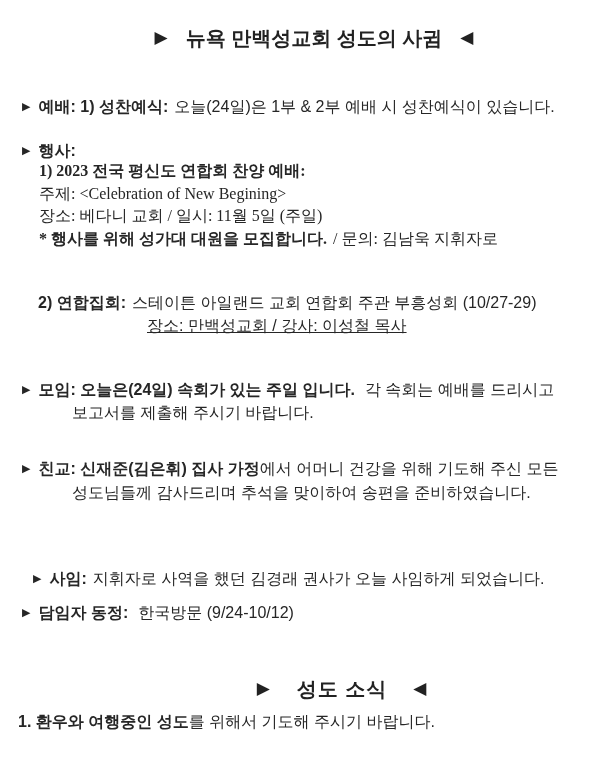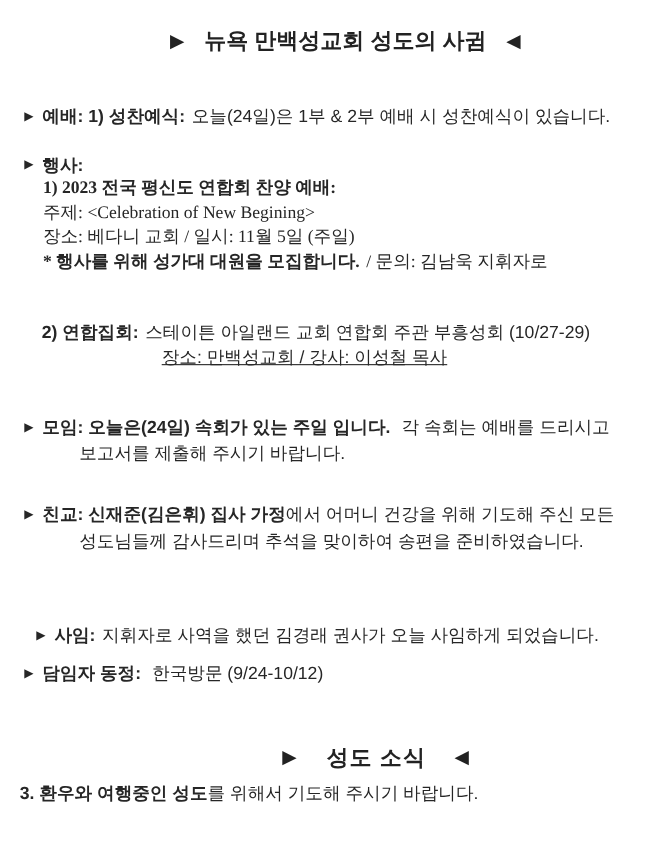--- a/index.html
+++ b/index.html
@@ -100,16 +100,16 @@
     <span class="bullet">▶</span><span class="b">담임자 동정:</span><span class="gap2">한국방문 (9/24-10/12)</span>
   </div>
 
   <div class="hdr hdr-sec2">
     <span class="arrow">▶</span>
     <span class="title">성도 소식</span>
     <span class="arrow">◀</span>
   </div>
 
   <div class="ln" style="top:711px; left:18px;">
-    <span class="b">3. 환우와 여행중인 성도</span><span>를 위해서 기도해 주시기 바랍니다.</span>
+    <span class="b">1. 환우와 여행중인 성도</span><span>를 위해서 기도해 주시기 바랍니다.</span>
   </div>
 
 </div>
 
 </body></html>

